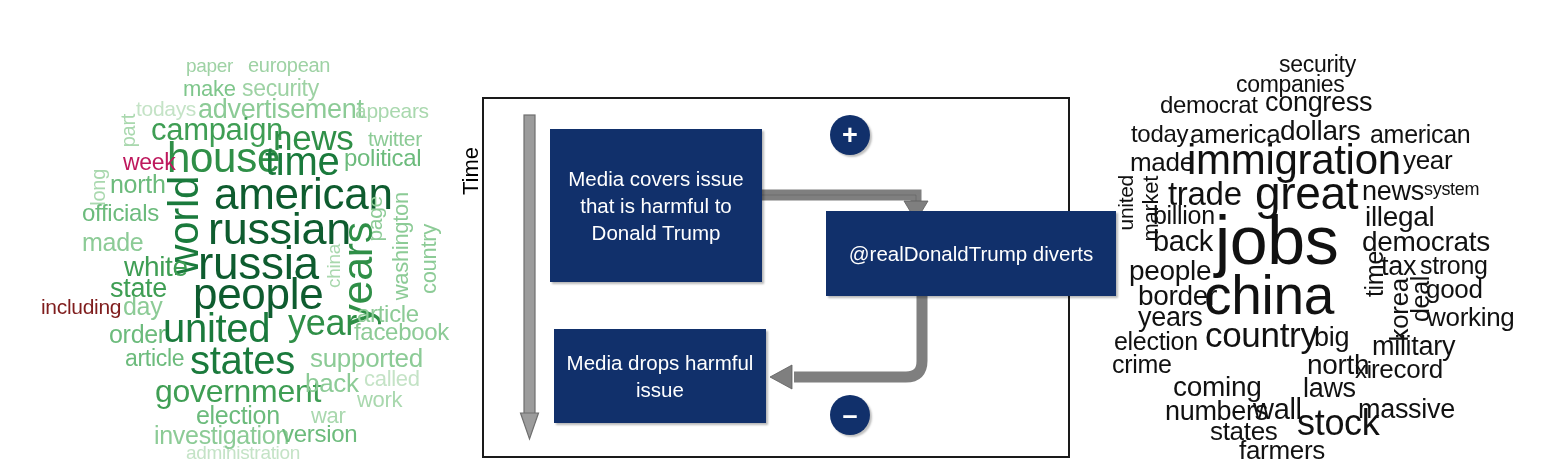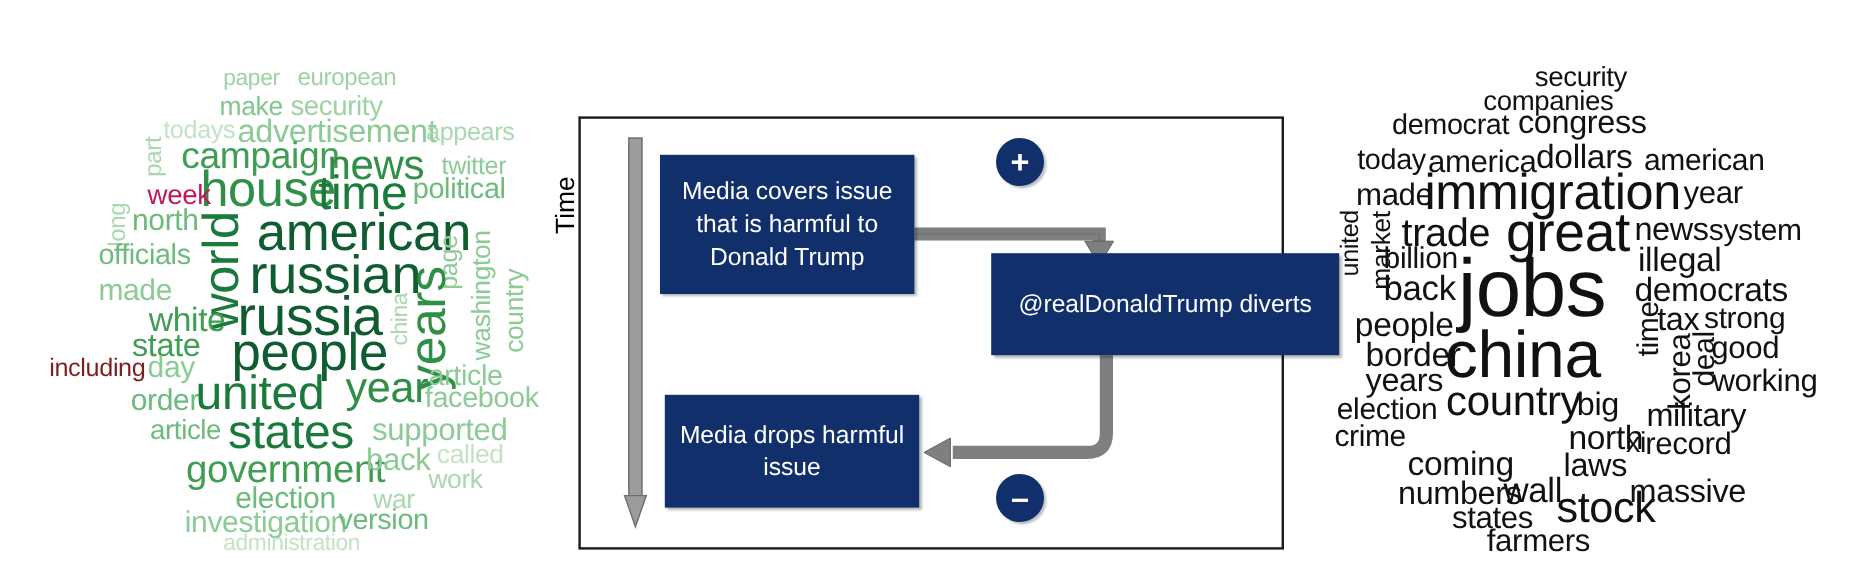--- a/index.html
+++ b/index.html
@@ -62,21 +62,21 @@
     box-sizing: border-box;
     display: flex;
     align-items: center;
     justify-content: center;
     text-align: center;
     font-size: 20.5px;
     line-height: 1.32;
     padding: 4px 8px;
     box-shadow: 2px 2px 2px rgba(0,0,0,0.28);
   }
-  #node-media-covers { left: 66px;  top: 30px;  width: 212px; height: 116px; }
+  #node-media-covers { left: 66px;  top: 30px;  width: 212px; height: 153px; }
   #node-trump-diverts{ left: 342px; top: 112px; width: 290px; height: 85px; }
   #node-media-drops  { left: 70px;  top: 230px; width: 212px; height: 94px; }
 
   .sign-circle {
     position: absolute;
     width: 40px;
     height: 40px;
     border-radius: 50%;
     background: #11306b;
     color: #ffffff;
@@ -210,21 +210,21 @@
       <span class="word" style="font-size: 28px; color: rgb(17, 17, 17); left: 190px; top: 117px;">dollars</span>
       <span class="word" style="font-size: 25px; color: rgb(17, 17, 17); left: 280px; top: 122px;">american</span>
       <span class="word" style="font-size: 26px; color: rgb(17, 17, 17); left: 40px; top: 149px;">made</span>
       <span class="word" style="font-size: 42px; color: rgb(17, 17, 17); left: 97px; top: 139px;">immigration</span>
       <span class="word" style="font-size: 26px; color: rgb(17, 17, 17); left: 313px; top: 147px;">year</span>
       <span class="word rot" style="font-size: 21px; color: rgb(17, 17, 17); left: 25px; top: 175px;">united</span>
       <span class="word rot" style="font-size: 22px; color: rgb(17, 17, 17); left: 50px; top: 176px;">market</span>
       <span class="word" style="font-size: 33px; color: rgb(17, 17, 17); left: 78px; top: 177px;">trade</span>
       <span class="word" style="font-size: 46px; color: rgb(17, 17, 17); left: 165px; top: 170px;">great</span>
       <span class="word" style="font-size: 27px; color: rgb(17, 17, 17); left: 272px; top: 178px;">news</span>
-      <span class="word" style="font-size: 25px; color: rgb(17, 17, 17); left: 334px; top: 180px;">system</span>
+      <span class="word" style="font-size: 18px; color: rgb(17, 17, 17); left: 334px; top: 180px;">system</span>
       <span class="word" style="font-size: 25px; color: rgb(17, 17, 17); left: 63px; top: 203px;">billion</span>
       <span class="word" style="font-size: 28px; color: rgb(17, 17, 17); left: 275px; top: 203px;">illegal</span>
       <span class="word" style="font-size: 29px; color: rgb(17, 17, 17); left: 63px; top: 227px;">back</span>
       <span class="word" style="font-size: 68px; color: rgb(17, 17, 17); left: 125px; top: 206px;">jobs</span>
       <span class="word" style="font-size: 28px; color: rgb(17, 17, 17); left: 272px; top: 228px;">democrats</span>
       <span class="word" style="font-size: 28px; color: rgb(17, 17, 17); left: 39px; top: 257px;">people</span>
       <span class="word rot" style="font-size: 25px; color: rgb(17, 17, 17); left: 272px; top: 251px;">time</span>
       <span class="word" style="font-size: 27px; color: rgb(17, 17, 17); left: 291px; top: 253px;">tax</span>
       <span class="word" style="font-size: 25px; color: rgb(17, 17, 17); left: 330px; top: 253px;">strong</span>
       <span class="word" style="font-size: 28px; color: rgb(17, 17, 17); left: 48px; top: 282px;">border</span>

